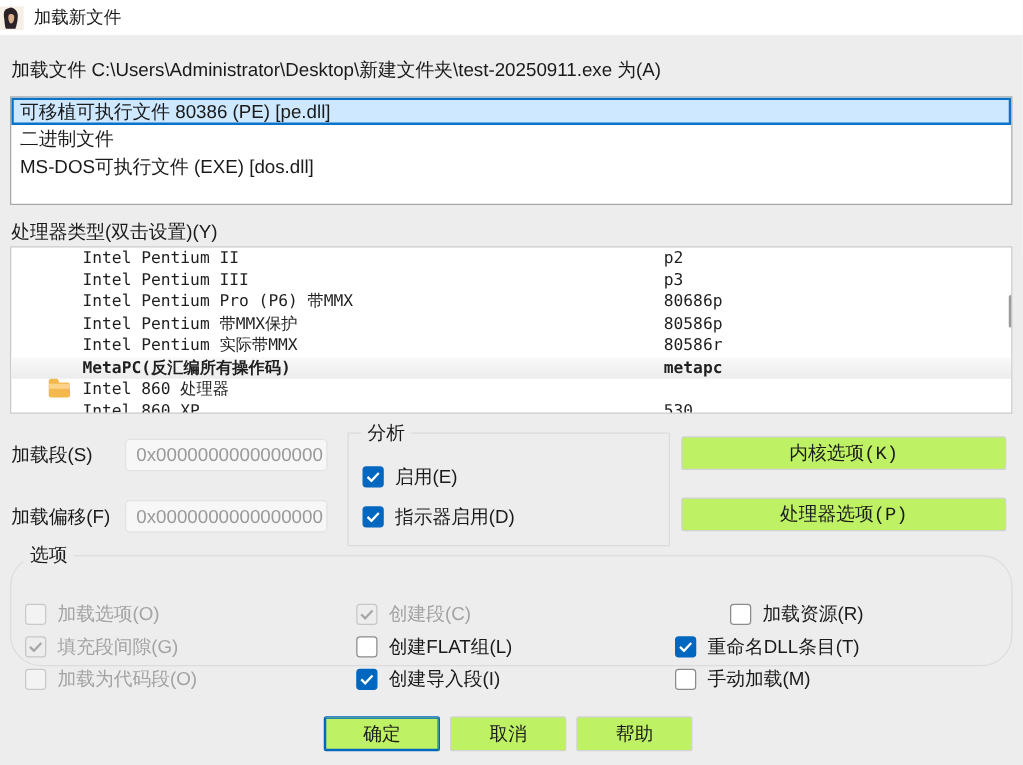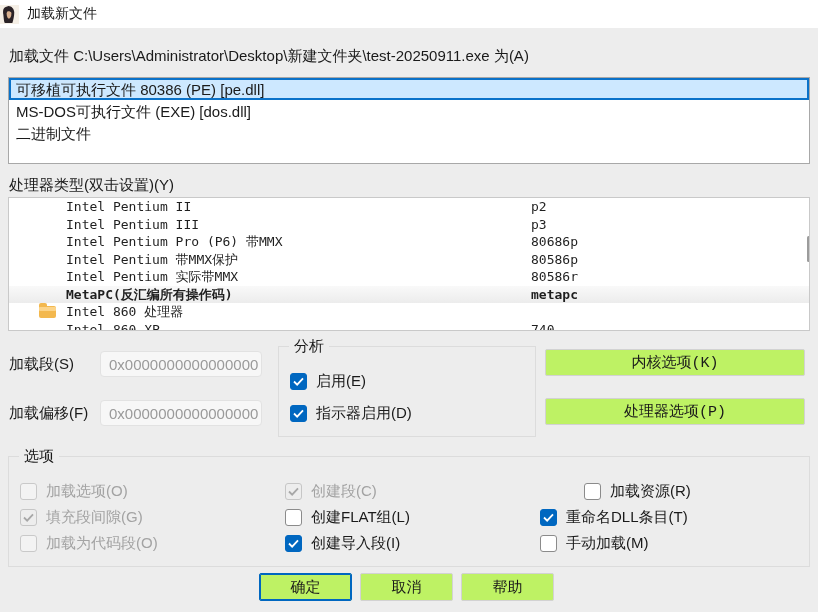--- a/index.html
+++ b/index.html
@@ -67,22 +67,22 @@
       <path d="M8 5 C10 4.5 12 6 12 9 C12 12 11 14 9.5 14.5 C8 14.5 7 12 7 9 Z" fill="#d9b08e"></path>
       <path d="M7 5 C8 3.5 11 4 12 6 L12 8 C11 6.5 9 6 7.5 7 Z" fill="#2a2226"></path>
     </svg>
     <span class="title">加载新文件</span>
   </div>
 
   <div class="file-label">加载文件 C:\Users\Administrator\Desktop\新建文件夹\test-20250911.exe 为(A)</div>
 
   <div class="format-list">
     <div class="format-item selected">可移植可执行文件 80386 (PE) [pe.dll]</div>
+    <div class="format-item">二进制文件</div>
     <div class="format-item">MS-DOS可执行文件 (EXE) [dos.dll]</div>
-    <div class="format-item">二进制文件</div>
   </div>
 
   <div class="proc-label">处理器类型(双击设置)(Y)</div>
 
   <div class="proc-list">
     <div class="proc-row">
       <span class="pname">Intel Pentium II</span>
       <span class="pcode">p2</span>
     </div>
     <div class="proc-row">
@@ -105,21 +105,21 @@
       <span class="pname">MetaPC(反汇编所有操作码)</span>
       <span class="pcode">metapc</span>
     </div>
     <div class="proc-row">
       <span class="folder"></span>
       <span class="pname">Intel 860 处理器</span>
       <span class="pcode"></span>
     </div>
     <div class="proc-row">
       <span class="pname">Intel 860 XP</span>
-      <span class="pcode">740</span>
+      <span class="pcode">530</span>
     </div>
     <div class="proc-scrollthumb"></div>
   </div>
 
   <div class="field-label" style="left:9px; top:355px;">加载段(S)</div>
   <input class="hex-input" style="top: 351px;" readonly="" value="0x0000000000000000">
 
   <div class="field-label" style="left:9px; top:404px;">加载偏移(F)</div>
   <input class="hex-input" style="top: 400px;" readonly="" value="0x0000000000000000">
 
@@ -139,21 +139,21 @@
         <svg viewBox="0 0 12 10">
           <polyline points="1,5 4.5,8.5 11,1.5" fill="none" stroke="#ffffff" stroke-width="2"></polyline>
         </svg>
       </span>
     <span class="cb-label">指示器启用(D)</span>
   </div>
 
   <button class="btn" style="left:545px; top:349px; width:260px; height:27px;">内核选项(K)</button>
   <button class="btn" style="left:545px; top:398px; width:260px; height:27px;">处理器选项(P)</button>
 
-  <div class="groupbox" style="left:8px; top:456px; width:802px; height:111px;">
+  <div class="groupbox" style="left:8px; top:444px; width:802px; height:89px;border-radius:25px;">
     <span class="groupbox-title">选项</span>
   </div>
 
   <div class="cb-row disabled" style="left:20px; top:481px;">
     <span class="cb off disabled"></span>
     <span class="cb-label">加载选项(O)</span>
   </div>
   <div class="cb-row disabled" style="left:20px; top:507px;">
     <span class="cb on disabled">
         <svg viewBox="0 0 12 10">

